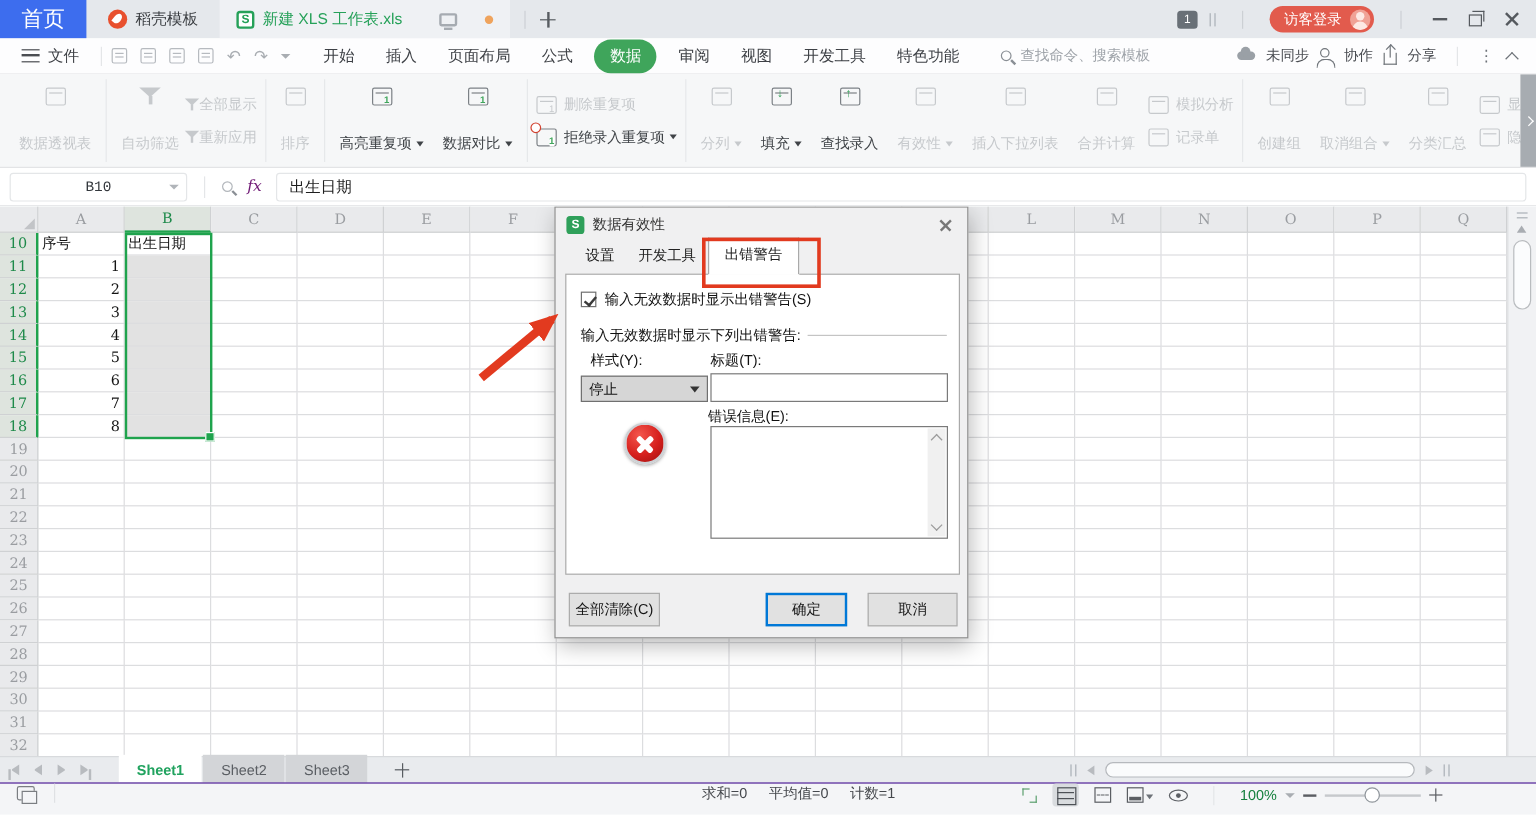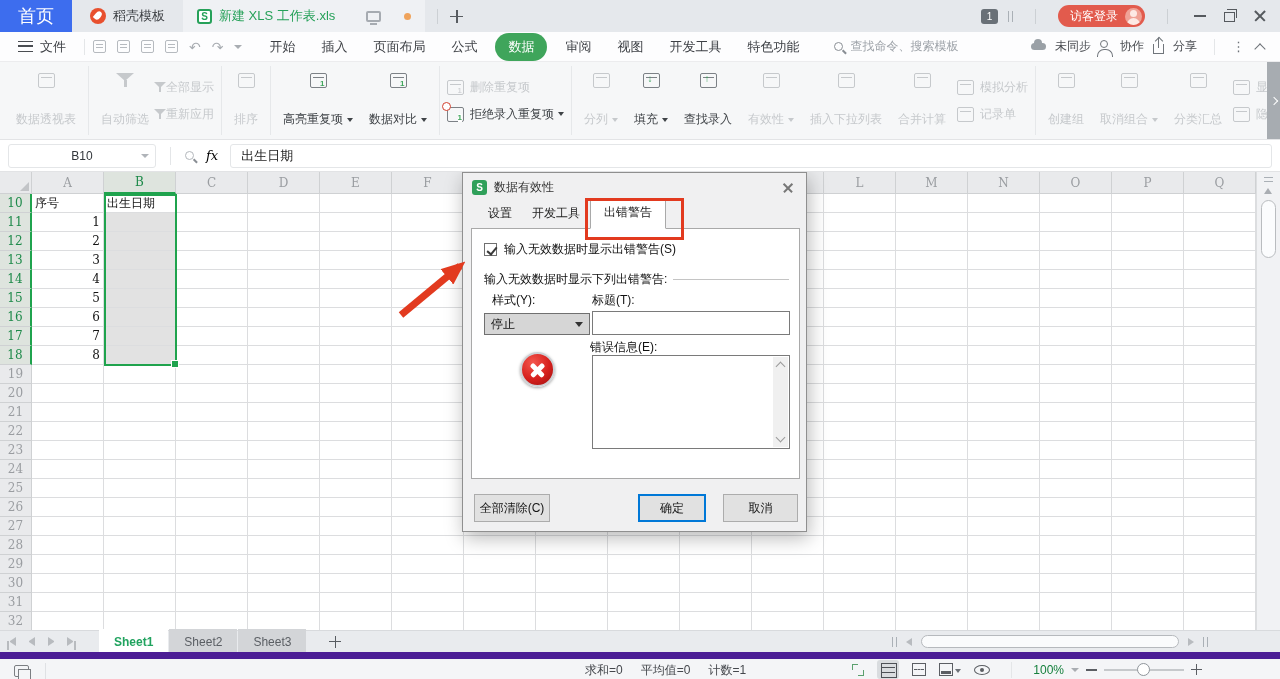--- a/index.html
+++ b/index.html
@@ -89,24 +89,24 @@
   .ribbon-ic[data-ic="reject-duplicates"]::before{content:"";position:absolute;width:7px;height:7px;border:1.6px solid #d2402e;border-radius:50%;top:-6px;left:-6px;background:#fff;box-shadow:none}
   .ribbon-ic[data-ic="fill"]::after{content:"↓";position:absolute;left:4px;top:-1px;font-size:10px;font-weight:bold;color:#2f9e54}
   .ribbon-ic[data-ic="find-entry"]::after{content:"↑";position:absolute;left:4px;top:-1px;font-size:10px;font-weight:bold;color:#2f9e54}
   .on .ribbon-ic{color:#7c8186}
   .dd{width:0;height:0;border-left:3.5px solid transparent;border-right:3.5px solid transparent;border-top:4px solid currentColor;margin-left:1px}
   .ribbon-more{position:absolute;right:0;top:0;width:13px;height:77px;background:#a7acb1;display:flex;align-items:center;justify-content:center}
   .chev-right{width:6px;height:6px;border-top:1.6px solid #fff;border-right:1.6px solid #fff;transform:rotate(45deg)}
 
   
   .formulabar{position:absolute;top:140px;left:0;right:0;height:32px;background:#fff;border-bottom:1px solid #e2e3e5;display:flex;align-items:center;padding:0 8px}
-  .namebox{width:148px;height:24px;border:1px solid #e4e6e8;border-radius:3px;display:flex;align-items:center;justify-content:center;position:relative;font-family:Liberation Sans, sans-serif;color:#33373c}
+  .namebox{width:148px;height:24px;border:1px solid #e4e6e8;border-radius:3px;display:flex;align-items:center;justify-content:center;position:relative;font-family:Liberation Mono, monospace;color:#33373c}
   .namebox .caret-down{position:absolute;right:6px;border-top-color:#b0b4b9}
   .fb-sep{width:1px;height:18px;background:#e4e6e8;margin:0 14px}
-  .fb-icons{display:flex;align-items:center;gap:12px;color:#000000}
+  .fb-icons{display:flex;align-items:center;gap:12px;color:#701a75}
   .fx{font-family:"DejaVu Serif",serif;font-style:italic;font-size:13px}
   .formula-field{flex:1;height:24px;border:1px solid #e4e6e8;border-radius:3px;margin-left:12px;display:flex;align-items:center;padding-left:10px;color:#1e1e1e;font-size:13px}
 
   
   .sheet{position:absolute;top:172px;left:0;width:1280px;height:458px;background:#fff;overflow:hidden}
   .colhead-row{display:flex;height:22px}
   .corner{width:32px;height:22px;background:#e9eaec;border-right:1px solid #cfd1d3;border-bottom:1px solid #cfd1d3;position:relative;flex:none}
   .corner::after{content:"";position:absolute;right:2px;bottom:2px;border-left:9px solid transparent;border-bottom:9px solid #c2c4c7}
   .colhead{width:72px;height:22px;background:#e9eaec;border-right:1px solid #cfd1d3;border-bottom:1px solid #cfd1d3;display:flex;align-items:center;justify-content:center;color:#9a9da1;font-family:"DejaVu Serif",serif;flex:none}
   .colhead.sel{background:#dee4de;color:#1e8a4a;border-bottom:2px solid #1fa34d}
@@ -175,21 +175,21 @@
   .stab{height:22px;display:flex;align-items:center;padding:13px 15px;background:#d3d5d8;color:#5a5e63;margin-right:1px;font-size:12px}
   .stab.active{background:#fff;color:#21a35f;font-weight:bold}
   .addsheet{width:12px;height:12px;position:relative;margin-left:22px}
   .addsheet::before{content:"";position:absolute;left:0;right:0;top:5.3px;height:1.5px;background:#585c61}
   .addsheet::after{content:"";position:absolute;top:0;bottom:0;left:5.3px;width:1.5px;background:#585c61}
   .hscroll{margin-left:auto;display:flex;align-items:center;gap:9px;margin-right:72px}
   .hs-grip{width:5px;height:10px;border-left:1.4px solid #aab0b6;border-right:1.4px solid #aab0b6}
   .hs-thumb{width:258px;height:13px;border:1px solid #b6b9bd;border-radius:7px;background:#fafbfc}
 
   
-  .statusbar{position:absolute;top:652px;left:0;right:0;height:27px;background:#f4f5f7;border-top:7px solid #4c1d95;display:flex;align-items:flex-end}
+  .statusbar{position:absolute;top:652px;left:0;right:0;height:27px;background:#f4f5f7;border-top:1px solid #4c1d95;display:flex;align-items:flex-start}
   .st-left{display:flex;align-items:center;margin-left:14px}
   .selmode-icon{width:15px;height:12px;border:1.6px solid #7b7e82;border-radius:2px;position:relative}
   .selmode-icon::after{content:"";position:absolute;left:3px;top:3px;width:11px;height:9px;border:1.6px solid #7b7e82;background:#f4f5f7}
   .st-sep{width:1px;height:16px;background:#dfe1e4;margin-left:16px}
   .stats{position:absolute;left:585px;display:flex;gap:18px;color:#45484d}
   .st-right{margin-left:auto;display:flex;align-items:center;gap:13px;margin-right:78px}
   .vb-icon{position:relative;color:#5b5e63}
   .expand-icon{width:12px;height:12px}
   .expand-icon::before{content:"";position:absolute;left:0;top:0;width:5px;height:5px;border-left:1.6px solid #5ba06e;border-top:1.6px solid #5ba06e}
   .expand-icon::after{content:"";position:absolute;right:0;bottom:0;width:5px;height:5px;border-right:1.6px solid #5ba06e;border-bottom:1.6px solid #5ba06e}

